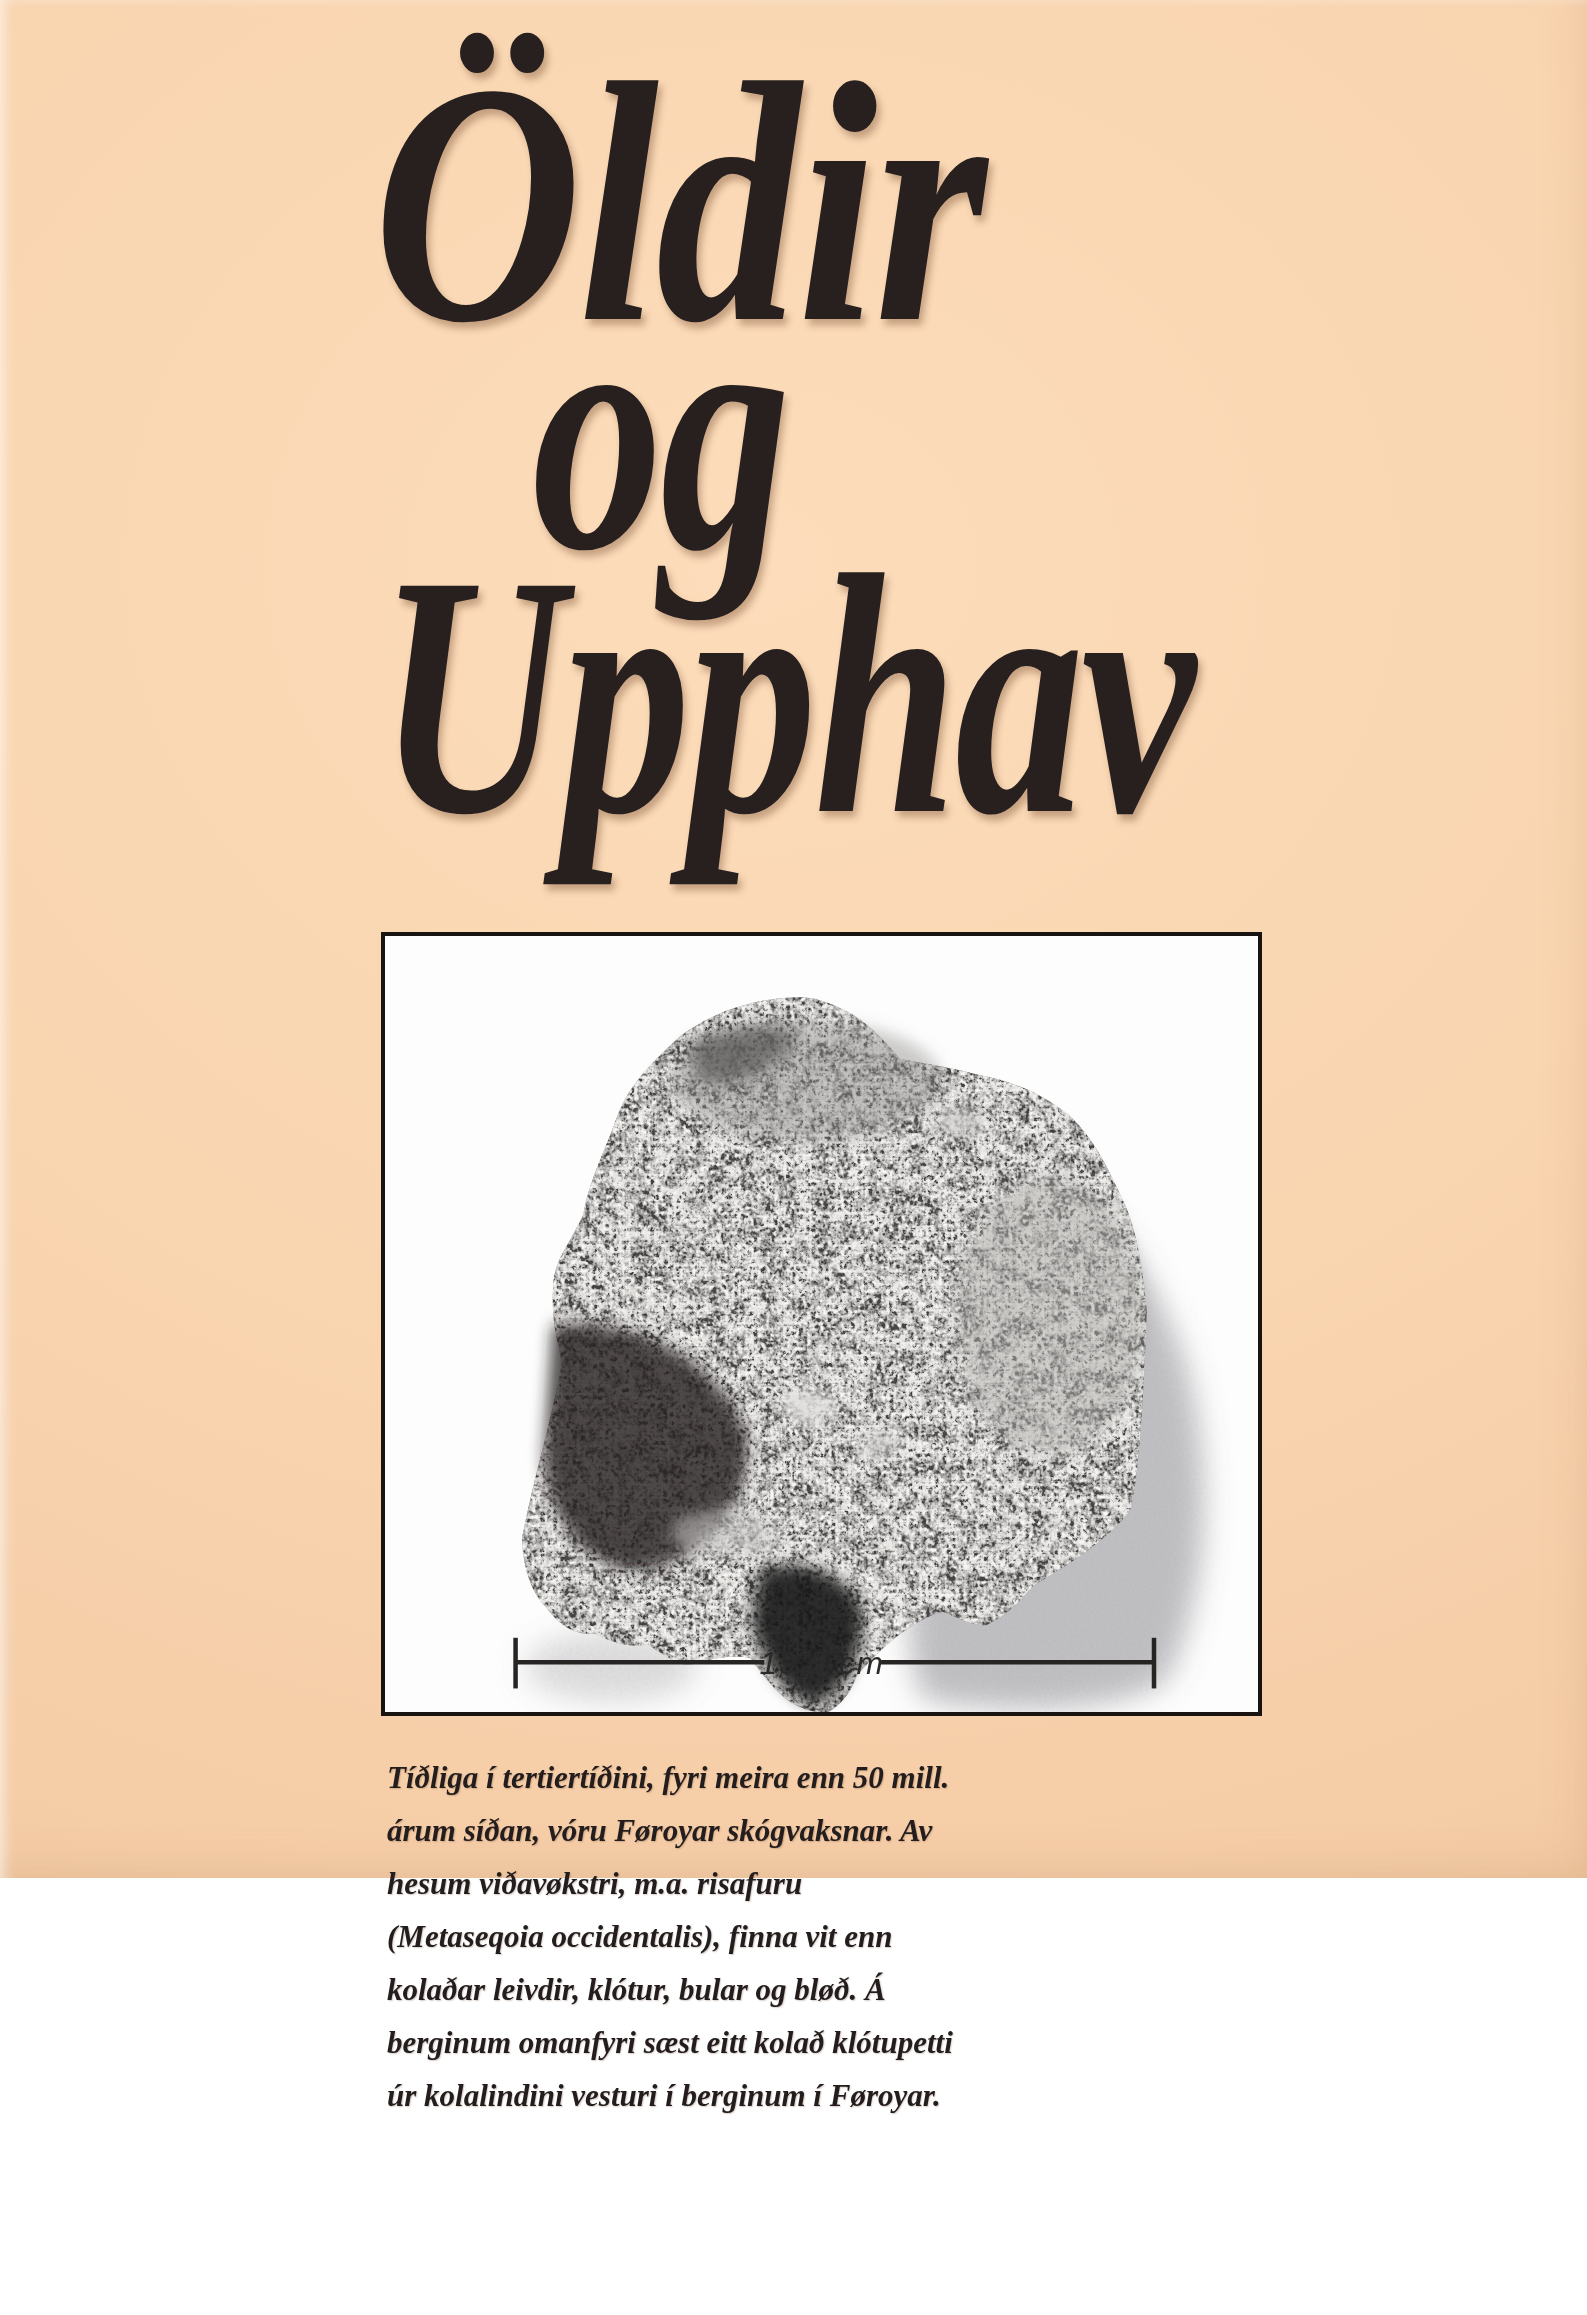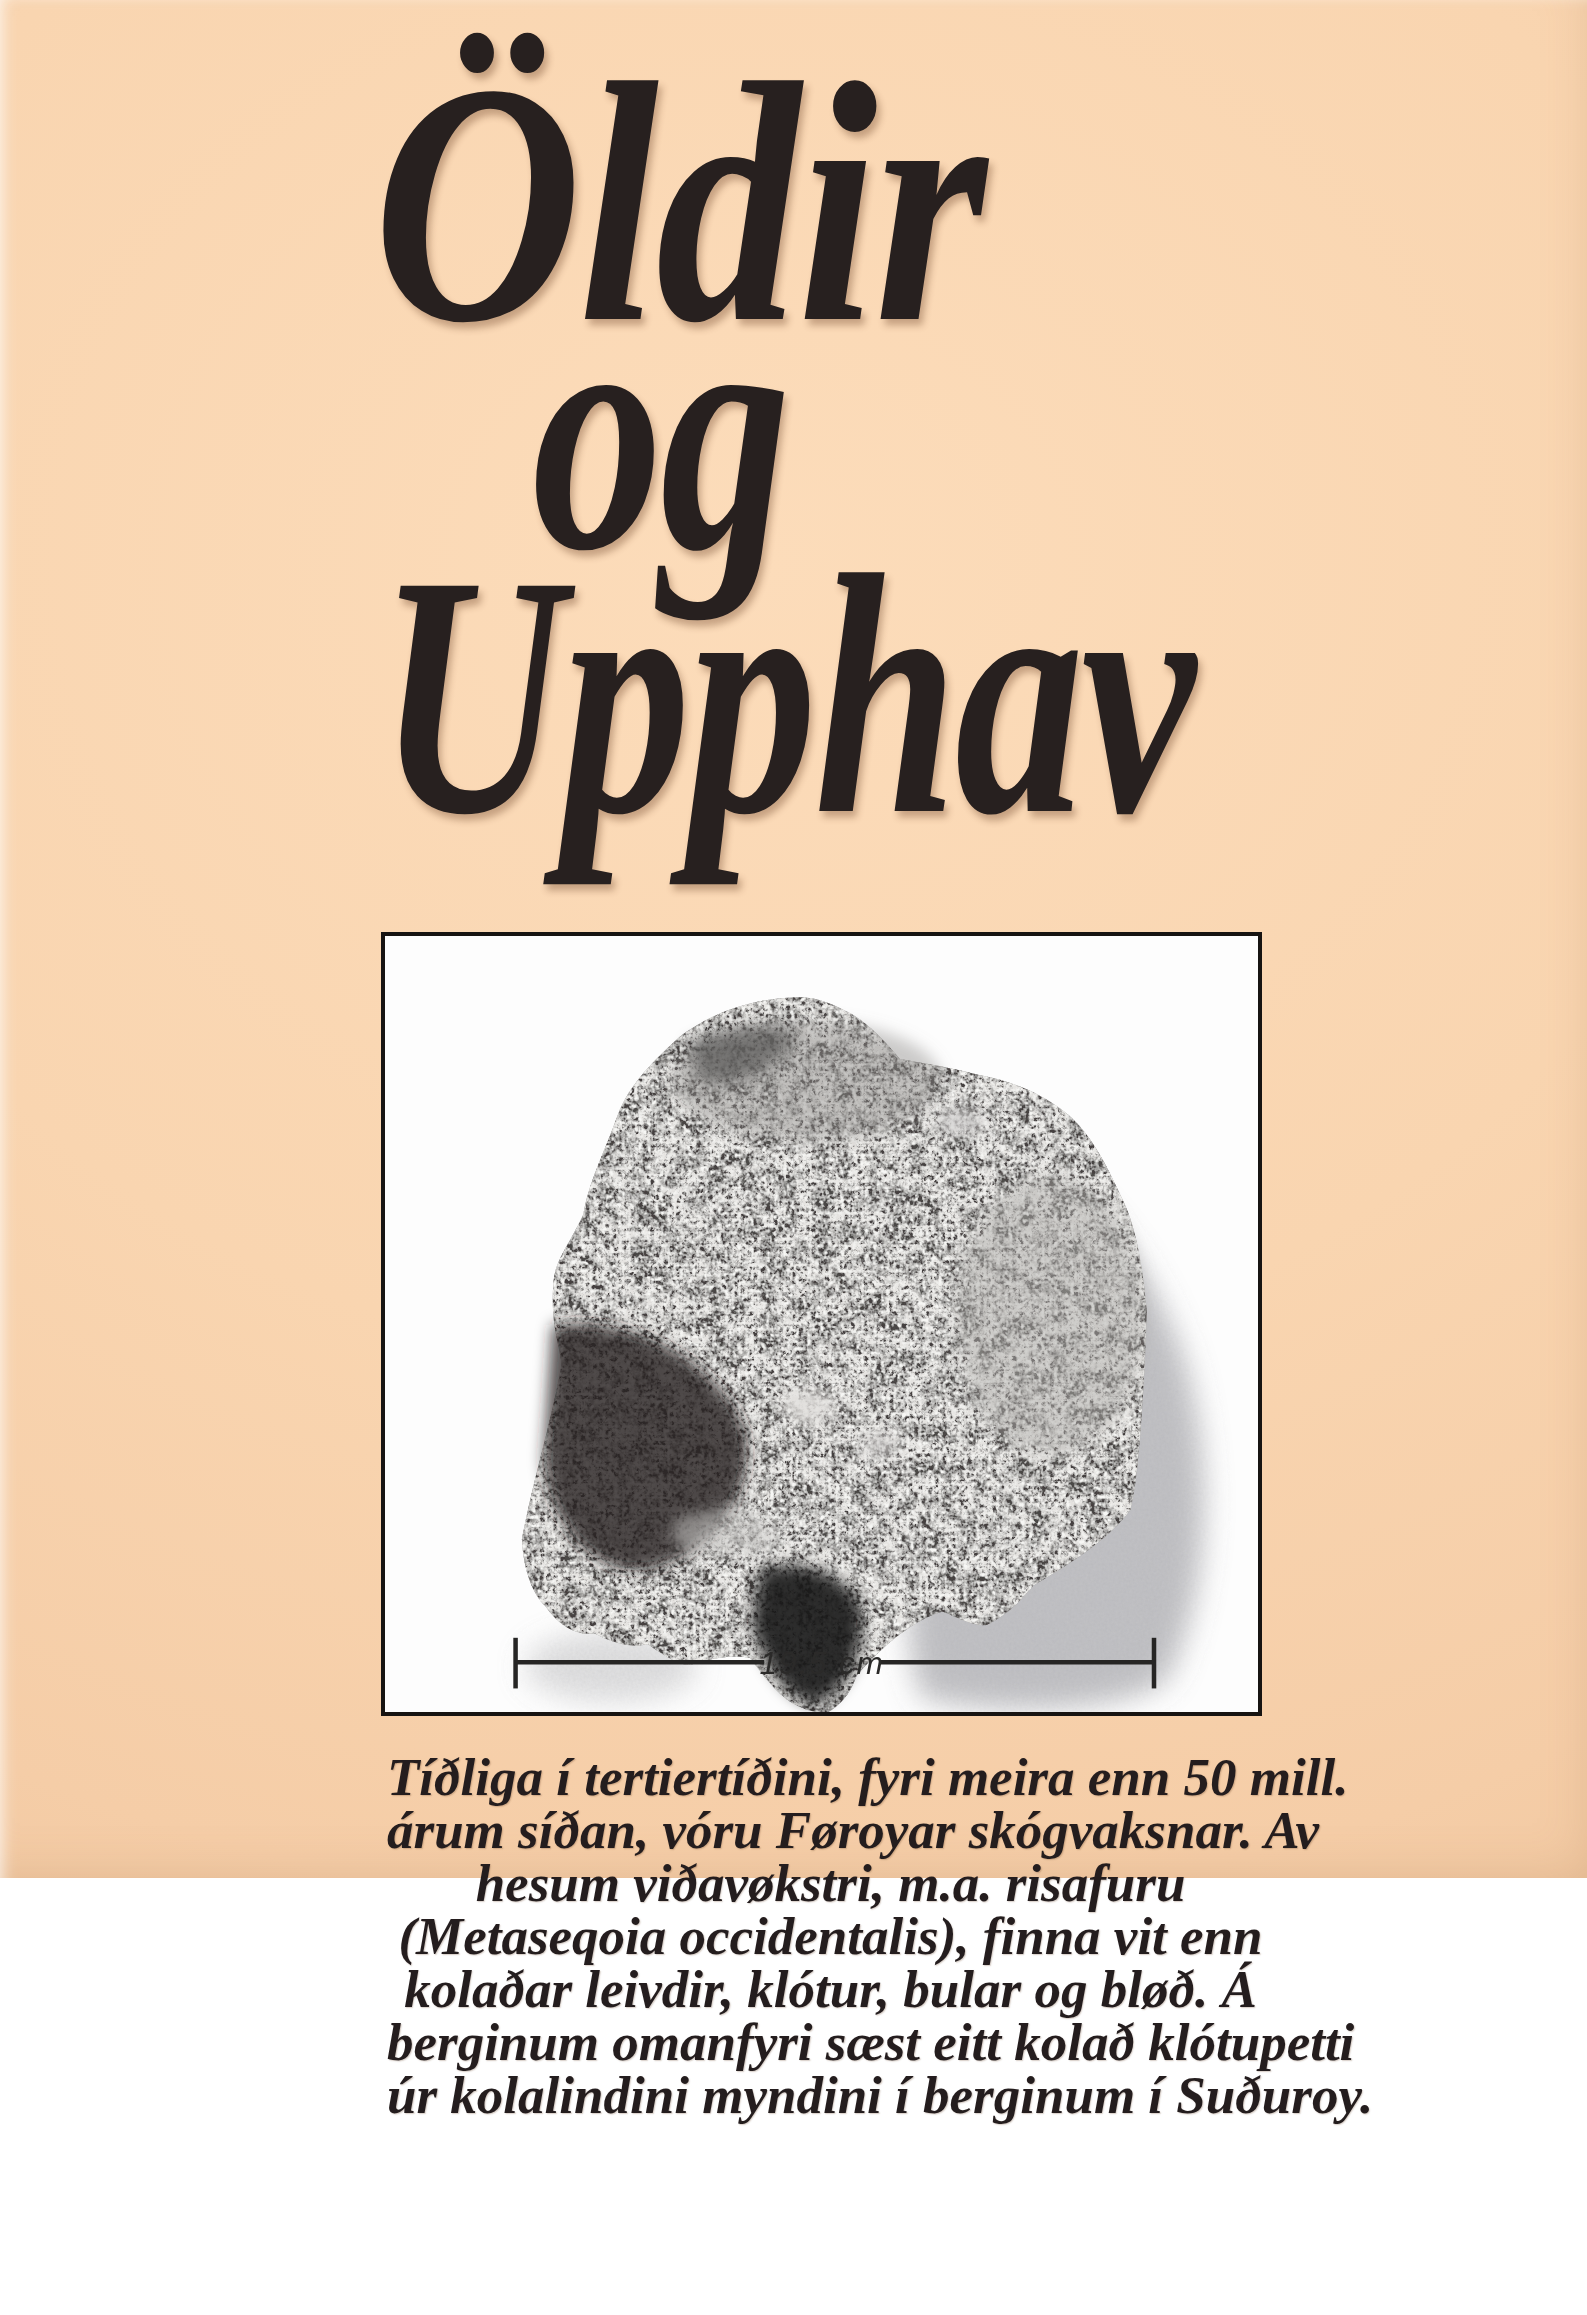--- a/index.html
+++ b/index.html
@@ -60,25 +60,24 @@
     border: 4.5px solid #171412;
     padding-left: 32px;
   }
   .photo-frame svg { display: block; width: 841px; height: 776px; }
 
   .caption {
     position: absolute;
     left: 387px; top: 1751px;
     width: 887px;
     font-weight: 700;
-    font-size: 53px;
+    font-size: 31px;
     line-height: 53px;
     color: #241d1e;
     text-shadow: 0.9px 1.4px 1.4px rgba(90,50,25,0.25);
-    text-align: center;
   }
   .caption .line { white-space: nowrap; }
 
   .scalebar-text {
     font-family: "Liberation Sans", sans-serif;
     font-size: 35px;
     fill: #2b2a29;
     letter-spacing: 2px;
   }
 </style>
@@ -189,17 +188,17 @@
     </svg>
   </div>
 
   <div class="caption">
     <div class="line">Tíðliga í tertiertíðini, fyri meira enn 50 mill.</div>
     <div class="line">árum síðan, vóru Føroyar skógvaksnar. Av</div>
     <div class="line">hesum viðavøkstri, m.a. risafuru</div>
     <div class="line">(Metaseqoia occidentalis), finna vit enn</div>
     <div class="line">kolaðar leivdir, klótur, bular og bløð. Á</div>
     <div class="line">berginum omanfyri sæst eitt kolað klótupetti</div>
-    <div class="line">úr kolalindini myndini í berginum í Suðuroy.</div>
+    <div class="line">úr kolalindini vesturi í berginum í Føroyar.</div>
   </div>
 
 </div>
 
 
 </body></html>

